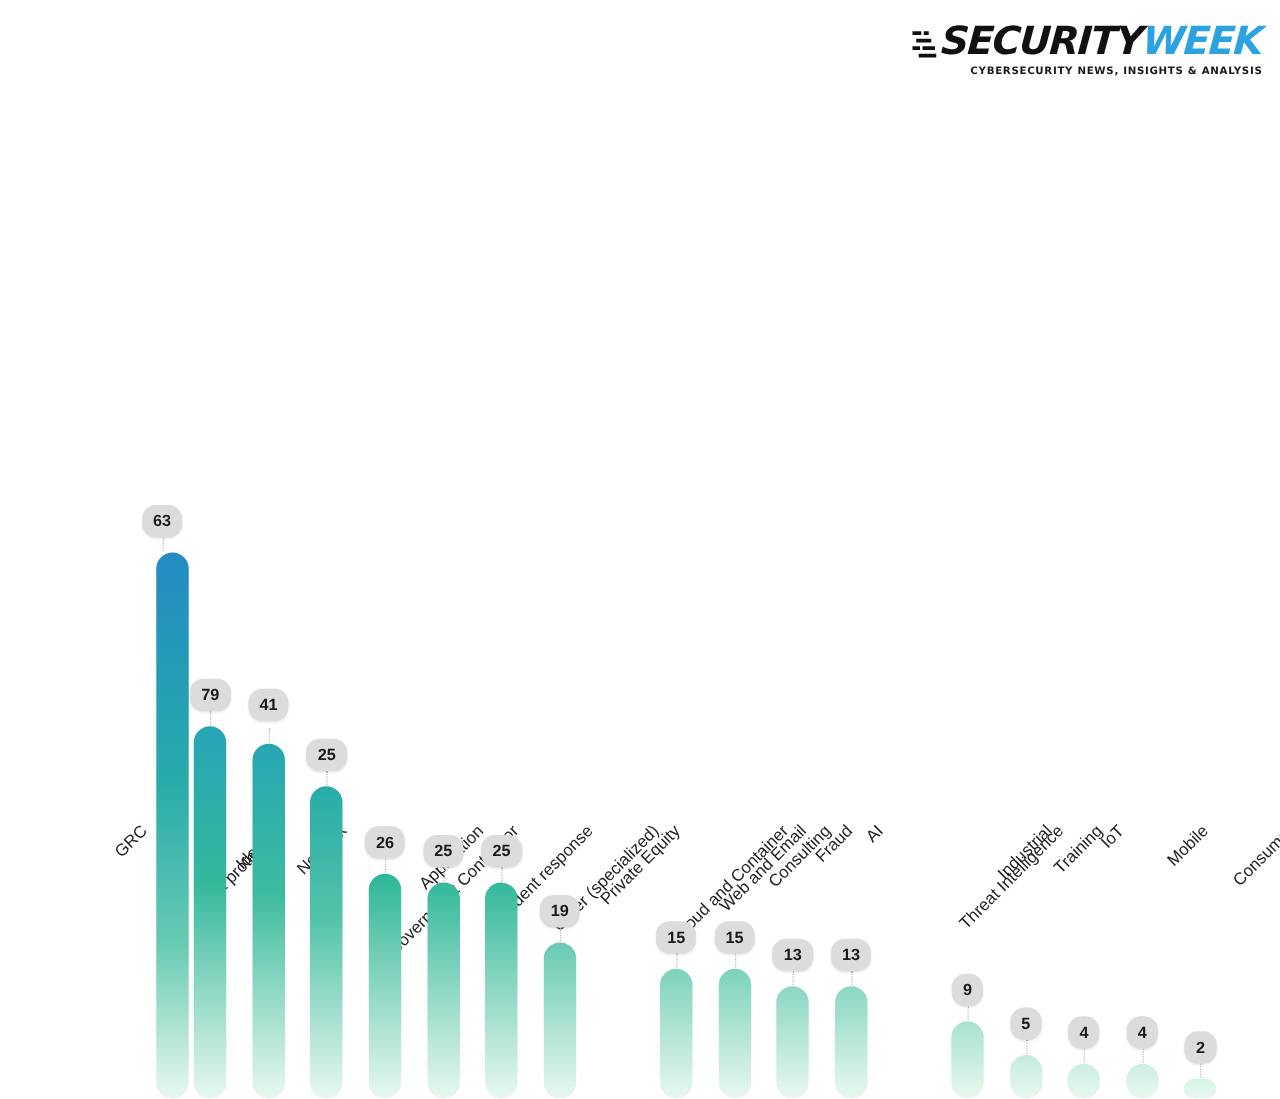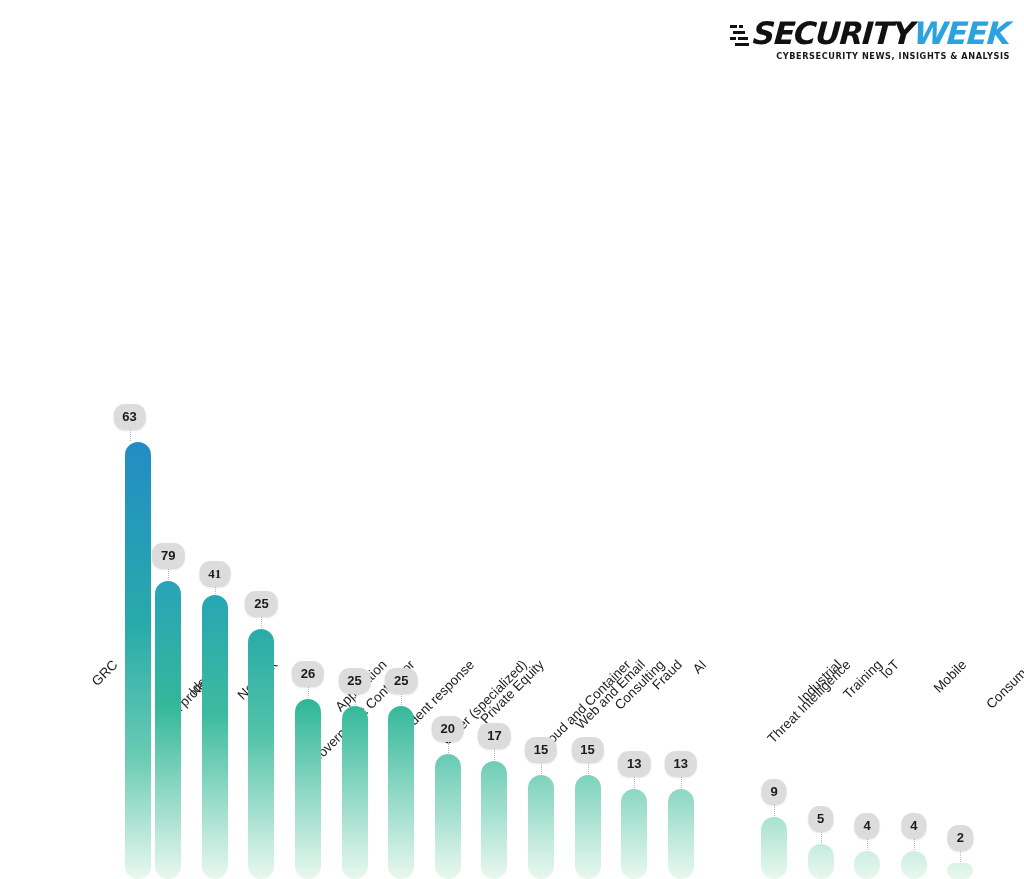--- a/index.html
+++ b/index.html
@@ -159,21 +159,21 @@
     <div class="tick-label" style="left: 126.6px; top: 657px;">Data protection</div>
     <div class="bar-group" style="left: 155.2px; width: 26px; height: 645px;">
       <div class="bar" title="Identity: 43" style="width: 26px; height: 298.378px; --c-top: #26a4b7; --c-mid: #34b89a; --c-low: #92d9c6;"></div>
       <div class="leader" style="top: 333.622px; height: 12px;"></div>
       <div class="badge" style="top: 308.622px;">79</div>
     </div>
     <div class="tick-label" style="left: 173.2px; top: 657px;">Identity</div>
     <div class="bar-group" style="left: 201.8px; width: 26px; height: 645px;">
       <div class="bar" title="Network: 41" style="width: 26px; height: 284.5px; --c-top: #26a6b3; --c-mid: #3dbb9e; --c-low: #96dbc8;"></div>
       <div class="leader" style="top: 347.5px; height: 12px;"></div>
-      <div class="badge" style="top: 327px; font-family: Liberation Serif, serif;">41</div>
+      <div class="badge" style="top: 317px;">41</div>
     </div>
     <div class="tick-label" style="left: 219.8px; top: 657px;">Network</div>
     <div class="bar-group" style="left: 248.4px; width: 26px; height: 645px;">
       <div class="bar" title="Government Contractor: 36" style="width: 26px; height: 249.805px; --c-top: #28aba9; --c-mid: #52c3a8; --c-low: #a0decd;"></div>
       <div class="leader" style="top: 382.195px; height: 12px;"></div>
       <div class="badge" style="top: 357.195px;">25</div>
     </div>
     <div class="tick-label" style="left: 266.4px; top: 657px;">Government Contractor</div>
     <div class="bar-group" style="left: 295px; width: 26px; height: 645px;">
       <div class="bar" title="Application: 26" style="width: 26px; height: 180.415px; --c-top: #2db697; --c-mid: #7cd1bc; --c-low: #b4e5d6;"></div>
@@ -189,28 +189,23 @@
     <div class="tick-label" style="left: 359.6px; top: 657px;">Incident response</div>
     <div class="bar-group" style="left: 388.2px; width: 26px; height: 645px;">
       <div class="bar" title="Other (specialized): 25" style="width: 26px; height: 173.476px; --c-top: #34b89a; --c-mid: #80d3be; --c-low: #b6e6d7;"></div>
       <div class="leader" style="top: 458.524px; height: 12px;"></div>
       <div class="badge" style="top: 433.524px;">25</div>
     </div>
     <div class="tick-label" style="left: 406.2px; top: 657px;">Other (specialized)</div>
     <div class="bar-group" style="left: 434.8px; width: 26px; height: 645px;">
       <div class="bar" title="Private Equity: 18" style="width: 26px; height: 124.902px; --c-top: #67cab2; --c-mid: #9dddcc; --c-low: #c5ebde;"></div>
       <div class="leader" style="top: 507.098px; height: 12px;"></div>
-      <div class="badge" style="top: 482.098px;">20</div>
+      <div class="badge" style="top: 482.098px;">19</div>
     </div>
     <div class="tick-label" style="left: 452.8px; top: 657px;">Private Equity</div>
-    <div class="bar-group" style="left: 481.4px; width: 26px; height: 645px;">
-      <div class="bar" title="Cloud and Container: 17" style="width: 26px; height: 117.963px; --c-top: #6ecdb5; --c-mid: #a2dfce; --c-low: #c7ecdf;"></div>
-      <div class="leader" style="top: 514.037px; height: 12px;"></div>
-      <div class="badge" style="top: 489.037px;">17</div>
-    </div>
     <div class="tick-label" style="left: 499.4px; top: 657px;">Cloud and Container</div>
     <div class="bar-group" style="left: 528px; width: 26px; height: 645px;">
       <div class="bar" title="Web and Email: 15" style="width: 26px; height: 104.085px; --c-top: #7cd2bc; --c-mid: #aae2d1; --c-low: #cbede1;"></div>
       <div class="leader" style="top: 527.915px; height: 12px;"></div>
       <div class="badge" style="top: 502.915px;">15</div>
     </div>
     <div class="tick-label" style="left: 546px; top: 657px;">Web and Email</div>
     <div class="bar-group" style="left: 574.6px; width: 26px; height: 645px;">
       <div class="bar" title="Consulting: 15" style="width: 26px; height: 104.085px; --c-top: #7cd2bc; --c-mid: #aae2d1; --c-low: #cbede1;"></div>
       <div class="leader" style="top: 527.915px; height: 12px;"></div>

